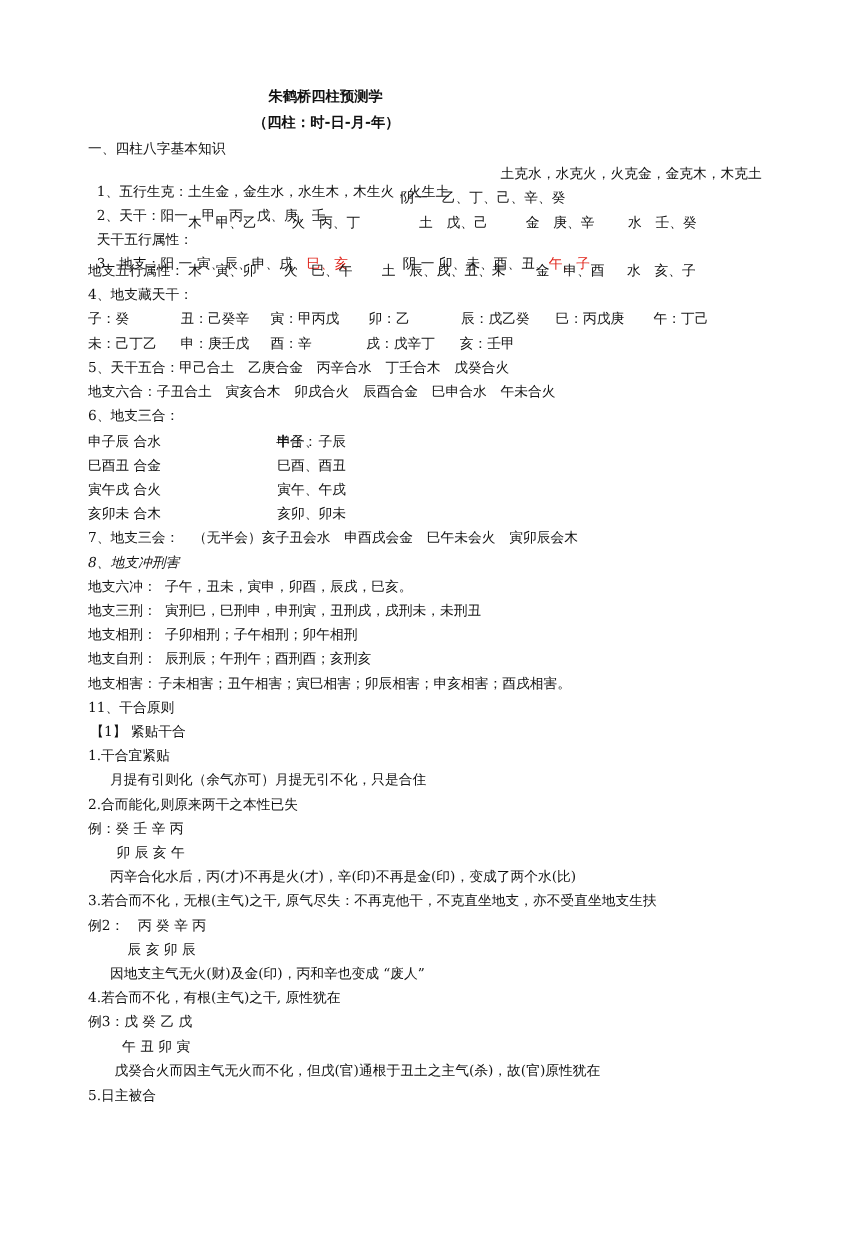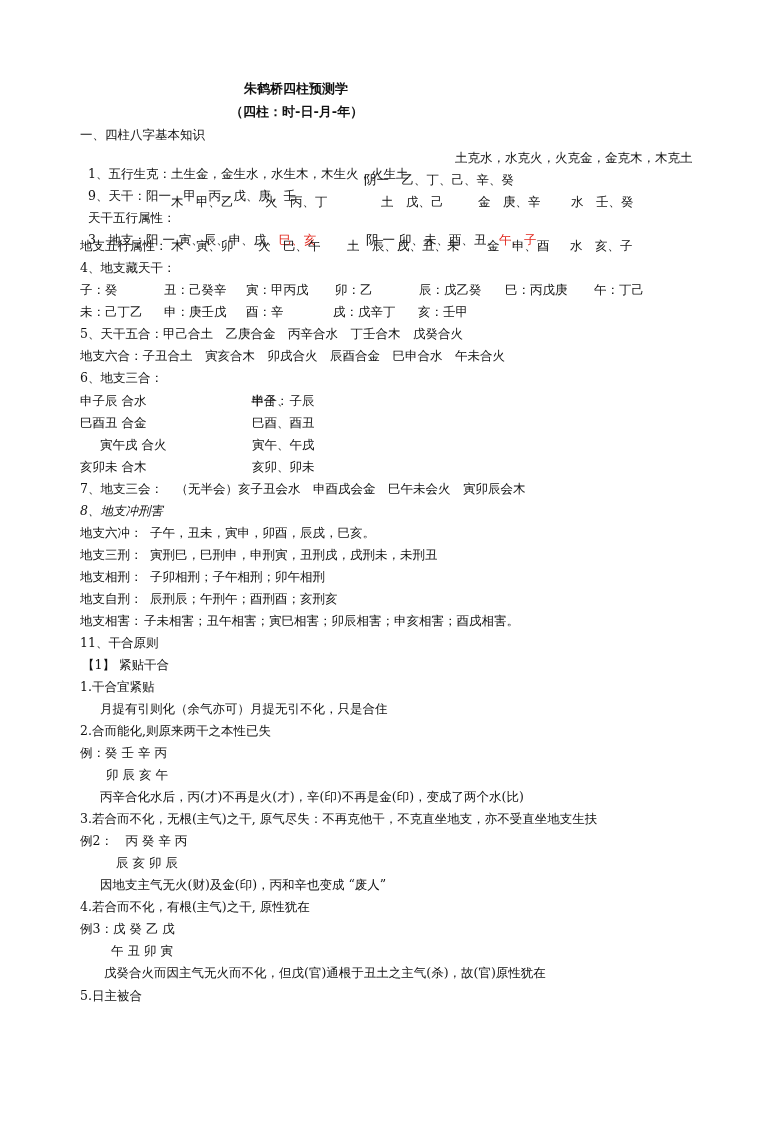--- a/index.html
+++ b/index.html
@@ -17,21 +17,21 @@
 <div class="title" style="left:230px;top:104px;">（四柱：时-日-月-年）</div>
 
 <div class="ln" style="left:80px;top:127px;">一、四柱八字基本知识</div>
 
 <div class="ln" style="left:80px;top:150px;">
   <span>1、五行生克：</span><span>土生金，金生水，水生木，木生火，火生土</span>
 </div>
 <div class="ln" style="left:455px;top:150px;">土克水，水克火，火克金，金克木，木克土</div>
 
 <div class="ln" style="left:80px;top:172px;">
-  <span>9、天干：</span><span>阳一　甲、丙、戊、庚、壬</span>
+  <span>2、天干：</span><span>阳一　甲、丙、戊、庚、壬</span>
 </div>
 <div class="ln" style="left:342px;top:172px;padding-left:22px;">阴一　乙、丁、己、辛、癸</div>
 
 <div class="ln" style="left:80px;top:194px;">
   <span>天干五行属性：</span>
 </div>
 <div class="ln" style="left:171px;top:194px;">木　甲、乙</div>
 <div class="ln" style="left:265px;top:194px;">火　丙、丁</div>
 <div class="ln" style="left:381px;top:194px;">土　戊、己</div>
 <div class="ln" style="left:478px;top:194px;">金　庚、辛</div>
@@ -68,21 +68,21 @@
 
 <div class="ln" style="left:80px;top:326px;">5、天干五合：甲己合土　乙庚合金　丙辛合水　丁壬合木　戊癸合火</div>
 <div class="ln" style="left:80px;top:348px;">地支六合：子丑合土　寅亥合木　卯戌合火　辰酉合金　巳申合水　午未合火</div>
 
 <div class="ln" style="left:80px;top:370px;">6、地支三合：</div>
 <div class="ln" style="left:80px;top:393px;">申子辰 合水</div>
 <div class="ln" style="left:207px;top:393px;margin-left:44px;">半合：</div>
 <div class="ln" style="left:252px;top:393px;">申子、子辰</div>
 <div class="ln" style="left:80px;top:415px;">巳酉丑 合金</div>
 <div class="ln" style="left:252px;top:415px;">巳酉、酉丑</div>
-<div class="ln" style="left:80px;top:437px;margin-left:20px;">寅午戌 合火</div>
+<div class="ln" style="left:80px;top:437px;">寅午戌 合火</div>
 <div class="ln" style="left:252px;top:437px;">寅午、午戌</div>
 <div class="ln" style="left:80px;top:459px;">亥卯未 合木</div>
 <div class="ln" style="left:252px;top:459px;text-align:right;">亥卯、卯未</div>
 
 <div class="ln" style="left:80px;top:481px;">7、地支三会：　（无半会）亥子丑会水　申酉戌会金　巳午未会火　寅卯辰会木</div>
 
 <div class="ln" style="left:80px;top:503px;font-style:italic;">8、地支冲刑害</div>
 <div class="ln" style="left:80px;top:525px;">地支六冲：</div>
 <div class="ln" style="left:150px;top:525px;">子午，丑未，寅申，卯酉，辰戌，巳亥。</div>
 <div class="ln" style="left:80px;top:547px;">地支三刑：</div>

